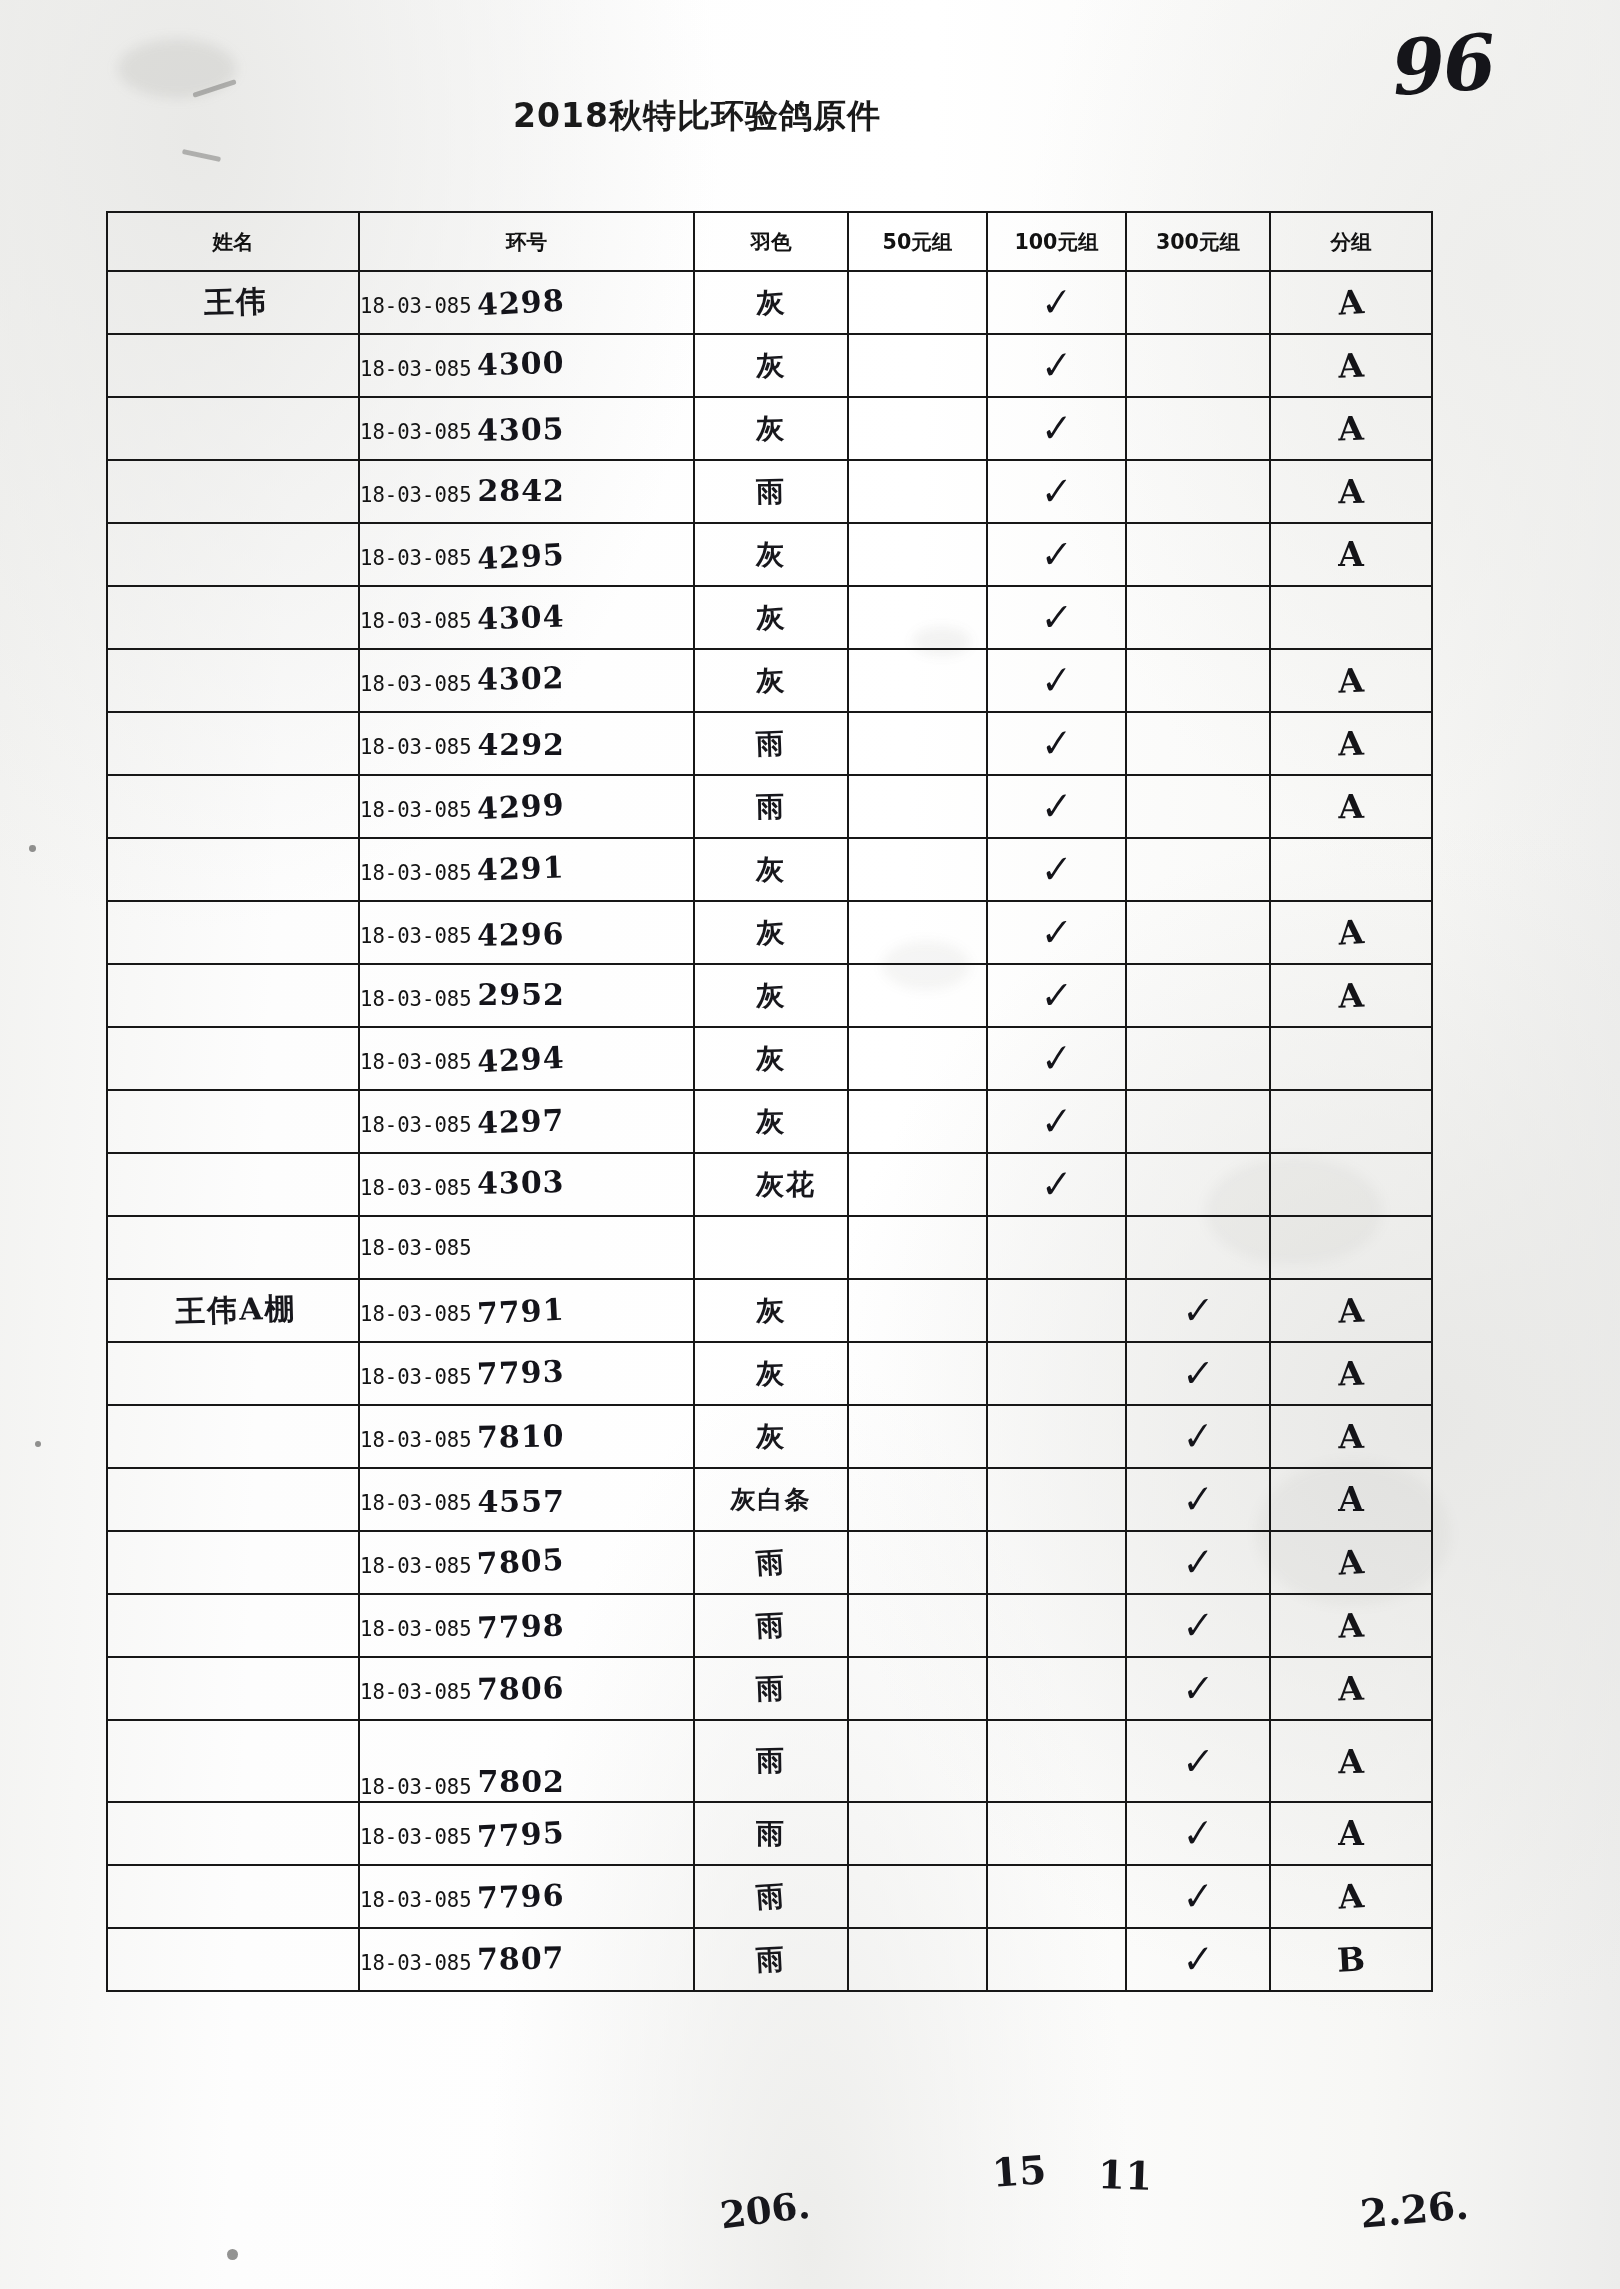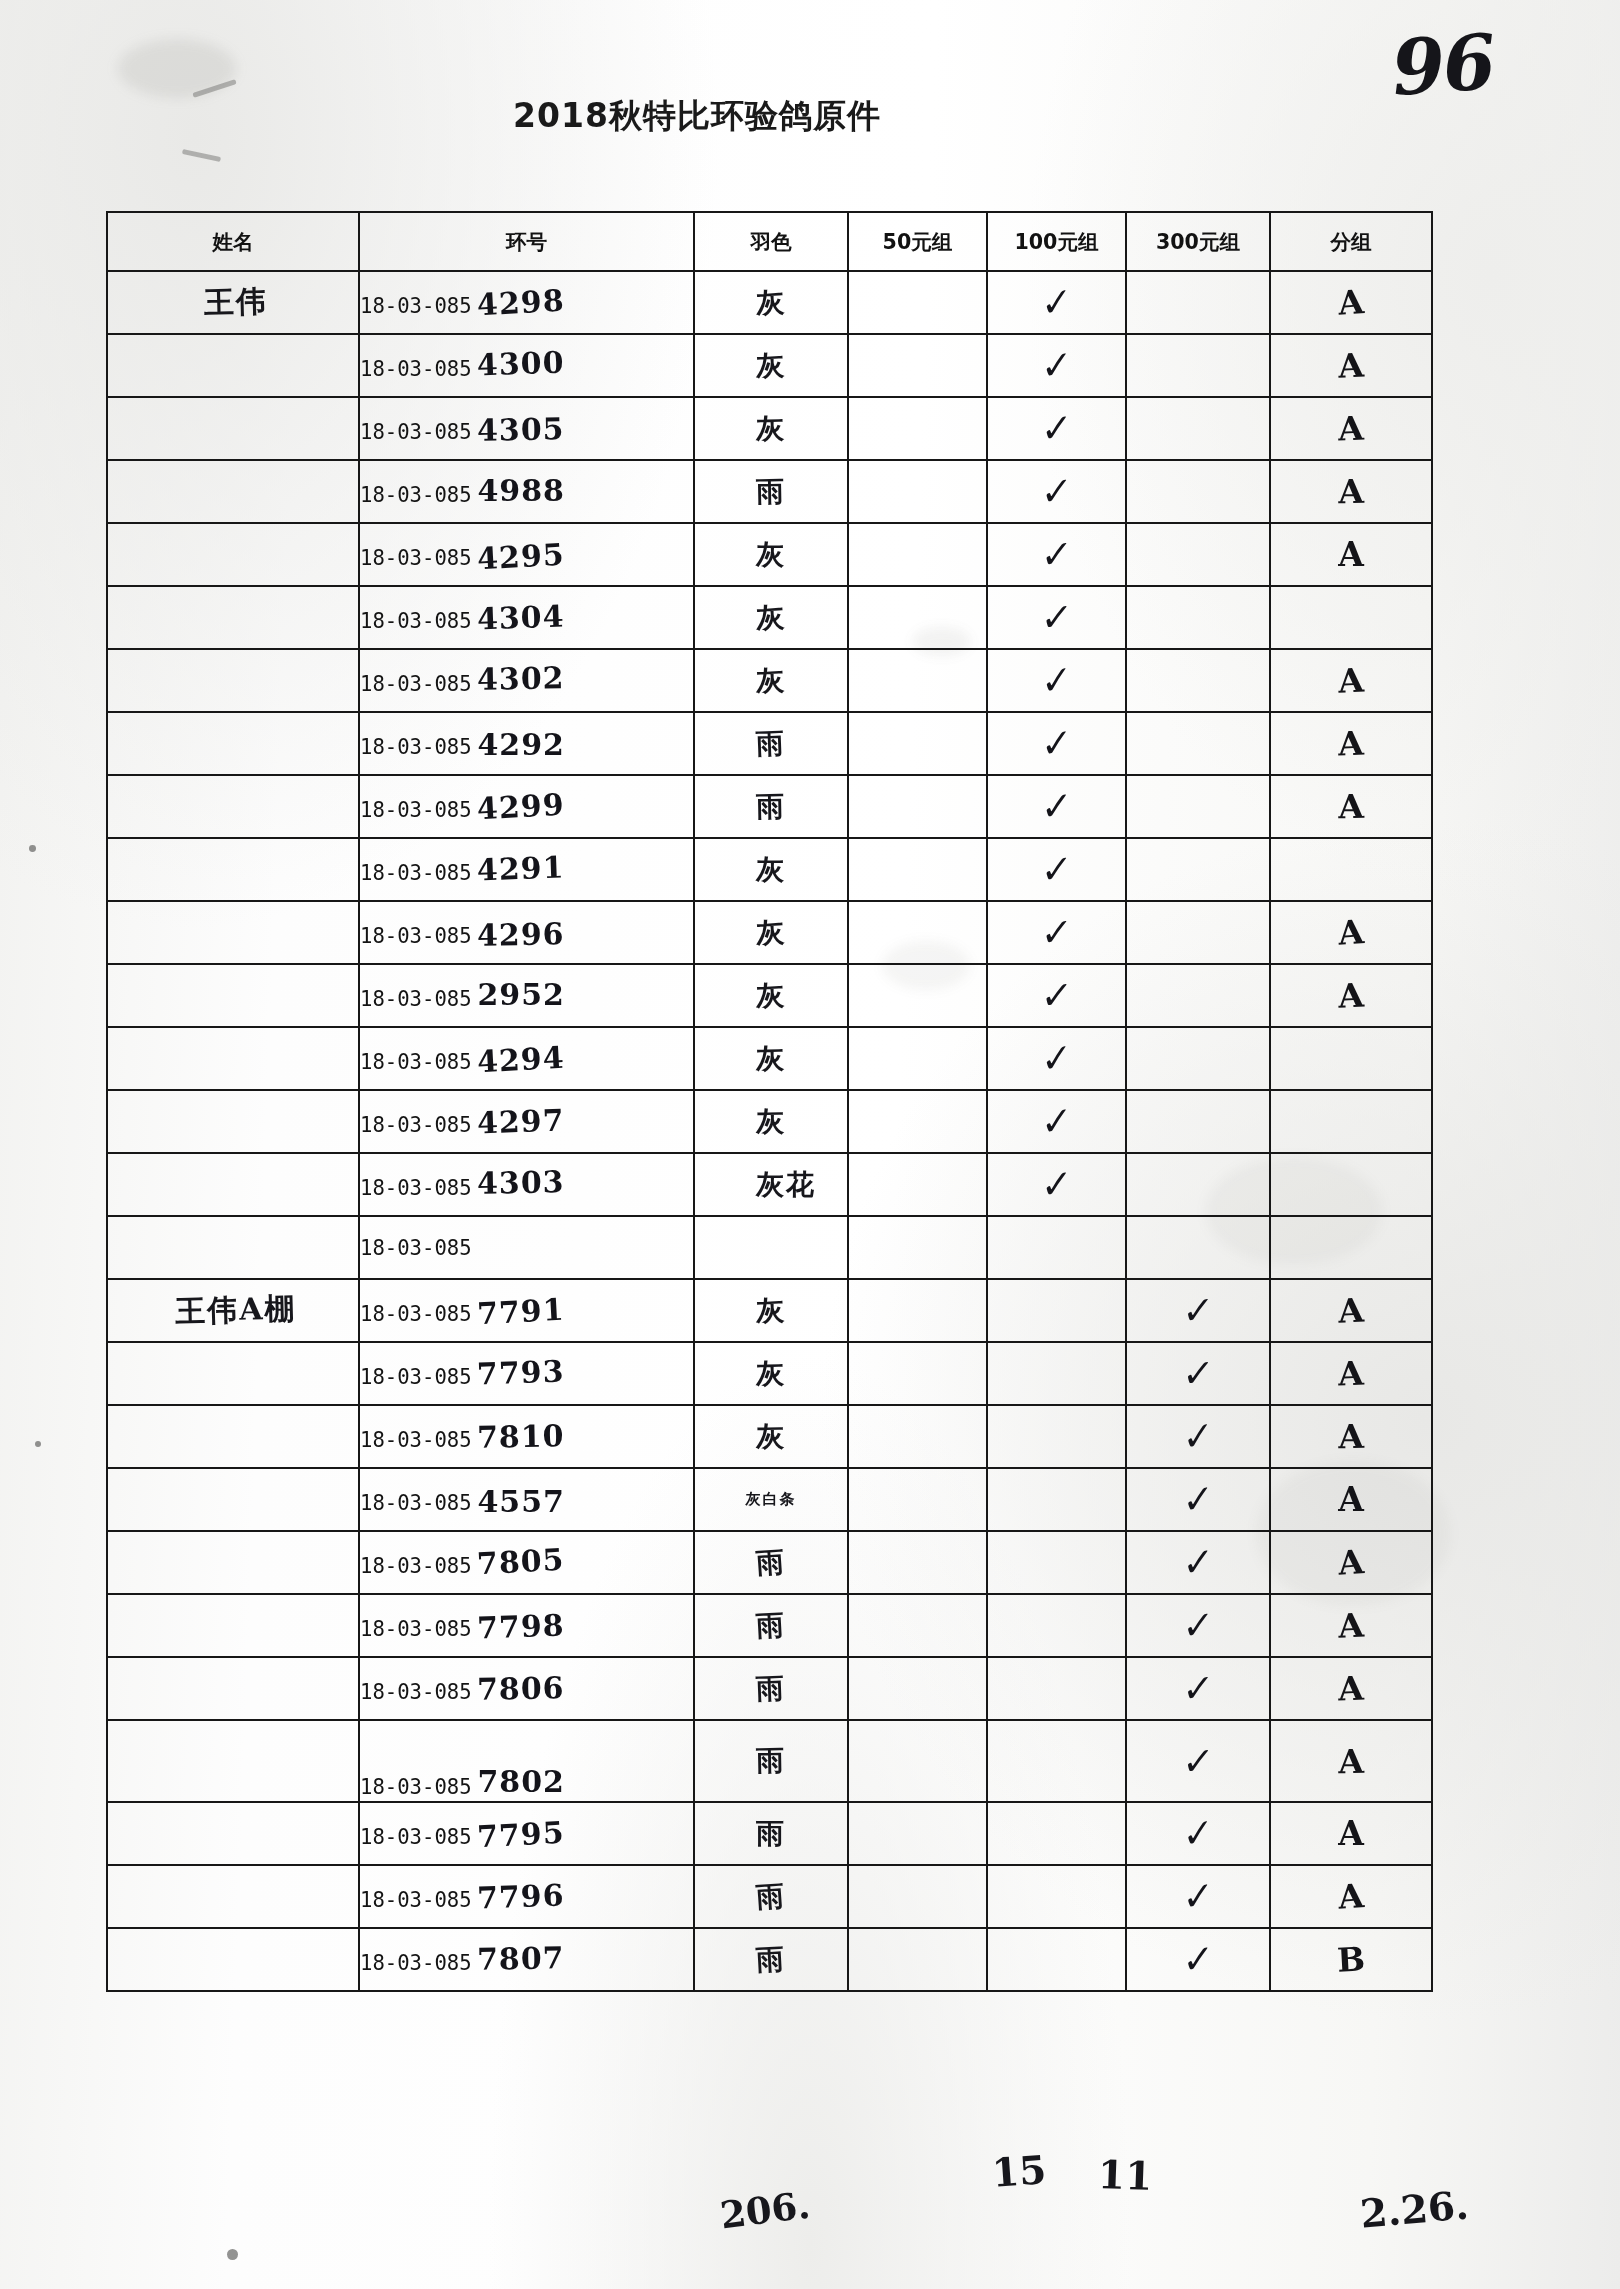--- a/index.html
+++ b/index.html
@@ -260,21 +260,21 @@
         <td class="c-g100">
           <span class="check" style="transform: rotate(-7deg) skewX(-8deg);">✓</span>
         </td>
         <td class="c-g300"></td>
         <td class="c-group">
           <span class="group-cell" style="transform: rotate(-2deg);">A</span>
         </td>
       </tr>
       <tr>
         <td class="c-name"></td>
-        <td class="c-ring ring-cell"><span class="ring-prefix">18-03-085</span><span class="ring-num" style="transform: rotate(0deg) translateY(-1px);">4988</span></td>
+        <td class="c-ring ring-cell"><span class="ring-prefix">18-03-085</span><span class="ring-num" style="transform: rotate(0deg) translateY(-1px);">2842</span></td>
         <td class="c-color">
           <span class="hw color-cell" style="transform: rotate(-1deg);">雨</span>
         </td>
         <td class="c-g50"></td>
         <td class="c-g100">
           <span class="check" style="transform: rotate(-6deg) skewX(-8deg);">✓</span>
         </td>
         <td class="c-g300"></td>
         <td class="c-group">
           <span class="group-cell" style="transform: rotate(-1deg);">A</span>
@@ -488,21 +488,21 @@
           <span class="check" style="transform: rotate(-9deg) skewX(-8deg);">✓</span>
         </td>
         <td class="c-group">
           <span class="group-cell" style="transform: rotate(-1deg);">A</span>
         </td>
       </tr>
       <tr>
         <td class="c-name"></td>
         <td class="c-ring ring-cell"><span class="ring-prefix">18-03-085</span><span class="ring-num" style="transform: rotate(0deg) translateY(2px);">4557</span></td>
         <td class="c-color">
-          <span class="hw color-cell" style="font-size: 15px; transform: rotate(0deg);">灰白条</span>
+          <span class="hw color-cell" style="font-size: 25px; transform: rotate(0deg);">灰白条</span>
         </td>
         <td class="c-g50"></td>
         <td class="c-g100"></td>
         <td class="c-g300">
           <span class="check" style="transform: rotate(-8deg) skewX(-8deg);">✓</span>
         </td>
         <td class="c-group">
           <span class="group-cell" style="transform: rotate(0deg);">A</span>
         </td>
       </tr>

